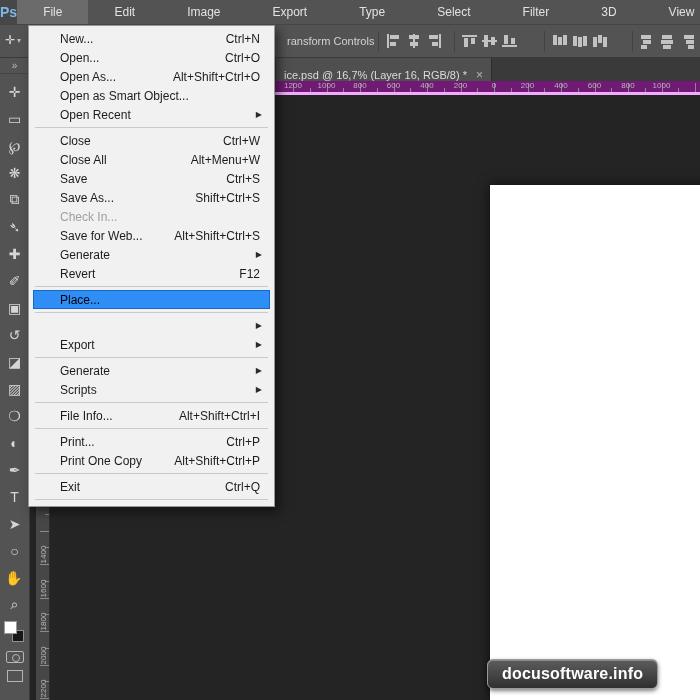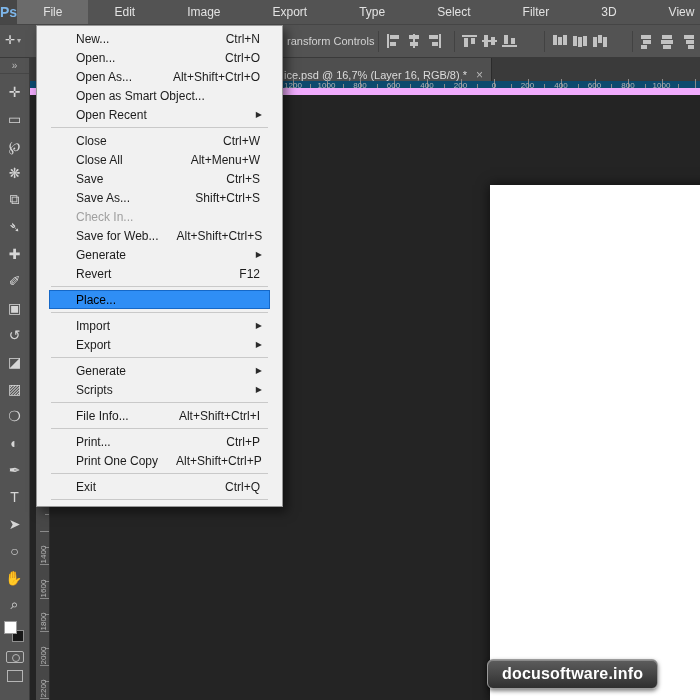--- a/index.html
+++ b/index.html
@@ -27,22 +27,22 @@
 
   
   #tabbar{position:absolute;left:30px;top:58px;width:670px;height:23px;background:#3a3a3a;z-index:10;}
   #doctab{position:absolute;left:246px;top:0;width:216px;height:23px;background:#4f4f4f;
     border-right:1px solid #2b2b2b;display:flex;align-items:flex-end;padding:0 8px;
     font-size:11px;color:#dcdcdc;}
   .tabtitle{white-space:nowrap;overflow:hidden;flex:1;}
   .tabclose{margin-left:6px;color:#b5b5b5;font-size:12px;line-height:1;}
 
   
-  #hruler{position:absolute;left:30px;top:81px;width:670px;height:14px;background:#0c4a6e;
-    border-bottom:7px solid #f0abfc;z-index:10;}
+  #hruler{position:absolute;left:30px;top:81px;width:670px;height:14px;background:#701a75;
+    border-bottom:3px solid #f0abfc;z-index:10;}
   #hruler .tick{position:absolute;bottom:0;width:1px;height:4px;background:#8a8a8a;}
   #hruler .tick.major{height:9px;}
   .hlab{position:absolute;top:0;width:24px;text-align:center;font-size:8px;color:#b5b5b5;}
   #vruler{position:absolute;left:36px;top:95px;width:14px;height:605px;background:#474747;
     border-right:1px solid #2e2e2e;z-index:20;}
   #vruler .vtick{position:absolute;right:0;height:1px;width:4px;background:#8a8a8a;}
   #vruler .vtick.major{width:9px;}
   .vlab{position:absolute;left:-7px;width:28px;text-align:center;font-size:8px;color:#b5b5b5;
     transform:rotate(-90deg);}
 
@@ -59,22 +59,22 @@
   #tools{margin-top:4px;}
   .tool{height:27px;display:flex;align-items:center;justify-content:center;color:#d6d6d6;font-size:14px;}
   .swatches{position:relative;height:26px;margin-top:2px;}
   .sw-back{position:absolute;left:12px;top:10px;width:12px;height:12px;background:#181818;border:1px solid #8f8f8f;}
   .sw-front{position:absolute;left:4px;top:1px;width:13px;height:13px;background:#ffffff;border:1px solid #9a9a9a;}
   .qmask{width:18px;height:12px;border:1px solid #b5b5b5;border-radius:2px;margin:5px auto 0;position:relative;}
   .qmask::after{content:"";position:absolute;left:5px;top:2px;width:6px;height:6px;border:1px solid #b5b5b5;border-radius:50%;}
   .smode{width:16px;height:12px;border:1px solid #b5b5b5;margin:7px auto 0;}
 
   
-  #filemenu{position:absolute;left:36px;top:25px;width:247px;background:#f1f1f1;
-    border:1px solid #979797;box-shadow:4px 5px 10px rgba(0,0,0,0.5);z-index:50;padding:3px 12px;}
+  #filemenu{position:absolute;left:28px;top:25px;width:247px;background:#f1f1f1;
+    border:1px solid #979797;box-shadow:4px 5px 10px rgba(0,0,0,0.5);z-index:50;padding:3px 4px;}
   .mitem{height:19px;display:flex;align-items:center;padding:0 10px 0 27px;font-size:12px;
     color:#1c1c1c;position:relative;cursor:default;}
   .ml{flex:1;white-space:nowrap;}
   .msc{margin-left:18px;white-space:nowrap;}
   .marr{position:absolute;right:8px;font-size:8px;color:#2b2b2b;}
   .mitem.hl{background:var(--hl,#2f8ef5);outline:1px solid #1568c8;outline-offset:-1px;color:#000;}
   .mitem.dis{color:#9f9f9f;}
   .msep{height:1px;background:#c9c9c9;margin:3px 2px;}
 
   
@@ -385,21 +385,20 @@
     <div class="mitem">
       <span class="ml">Revert</span>
       <span class="msc">F12</span>
     </div>
     <div class="msep"></div>
     <div class="mitem hl">
       <span class="ml">Place...</span>
     </div>
     <div class="msep"></div>
     <div class="mitem">
-      <span class="ml">Import</span>
       <span class="marr">▶</span>
     </div>
     <div class="mitem">
       <span class="ml">Export</span>
       <span class="marr">▶</span>
     </div>
     <div class="msep"></div>
     <div class="mitem">
       <span class="ml">Generate</span>
       <span class="marr">▶</span>

